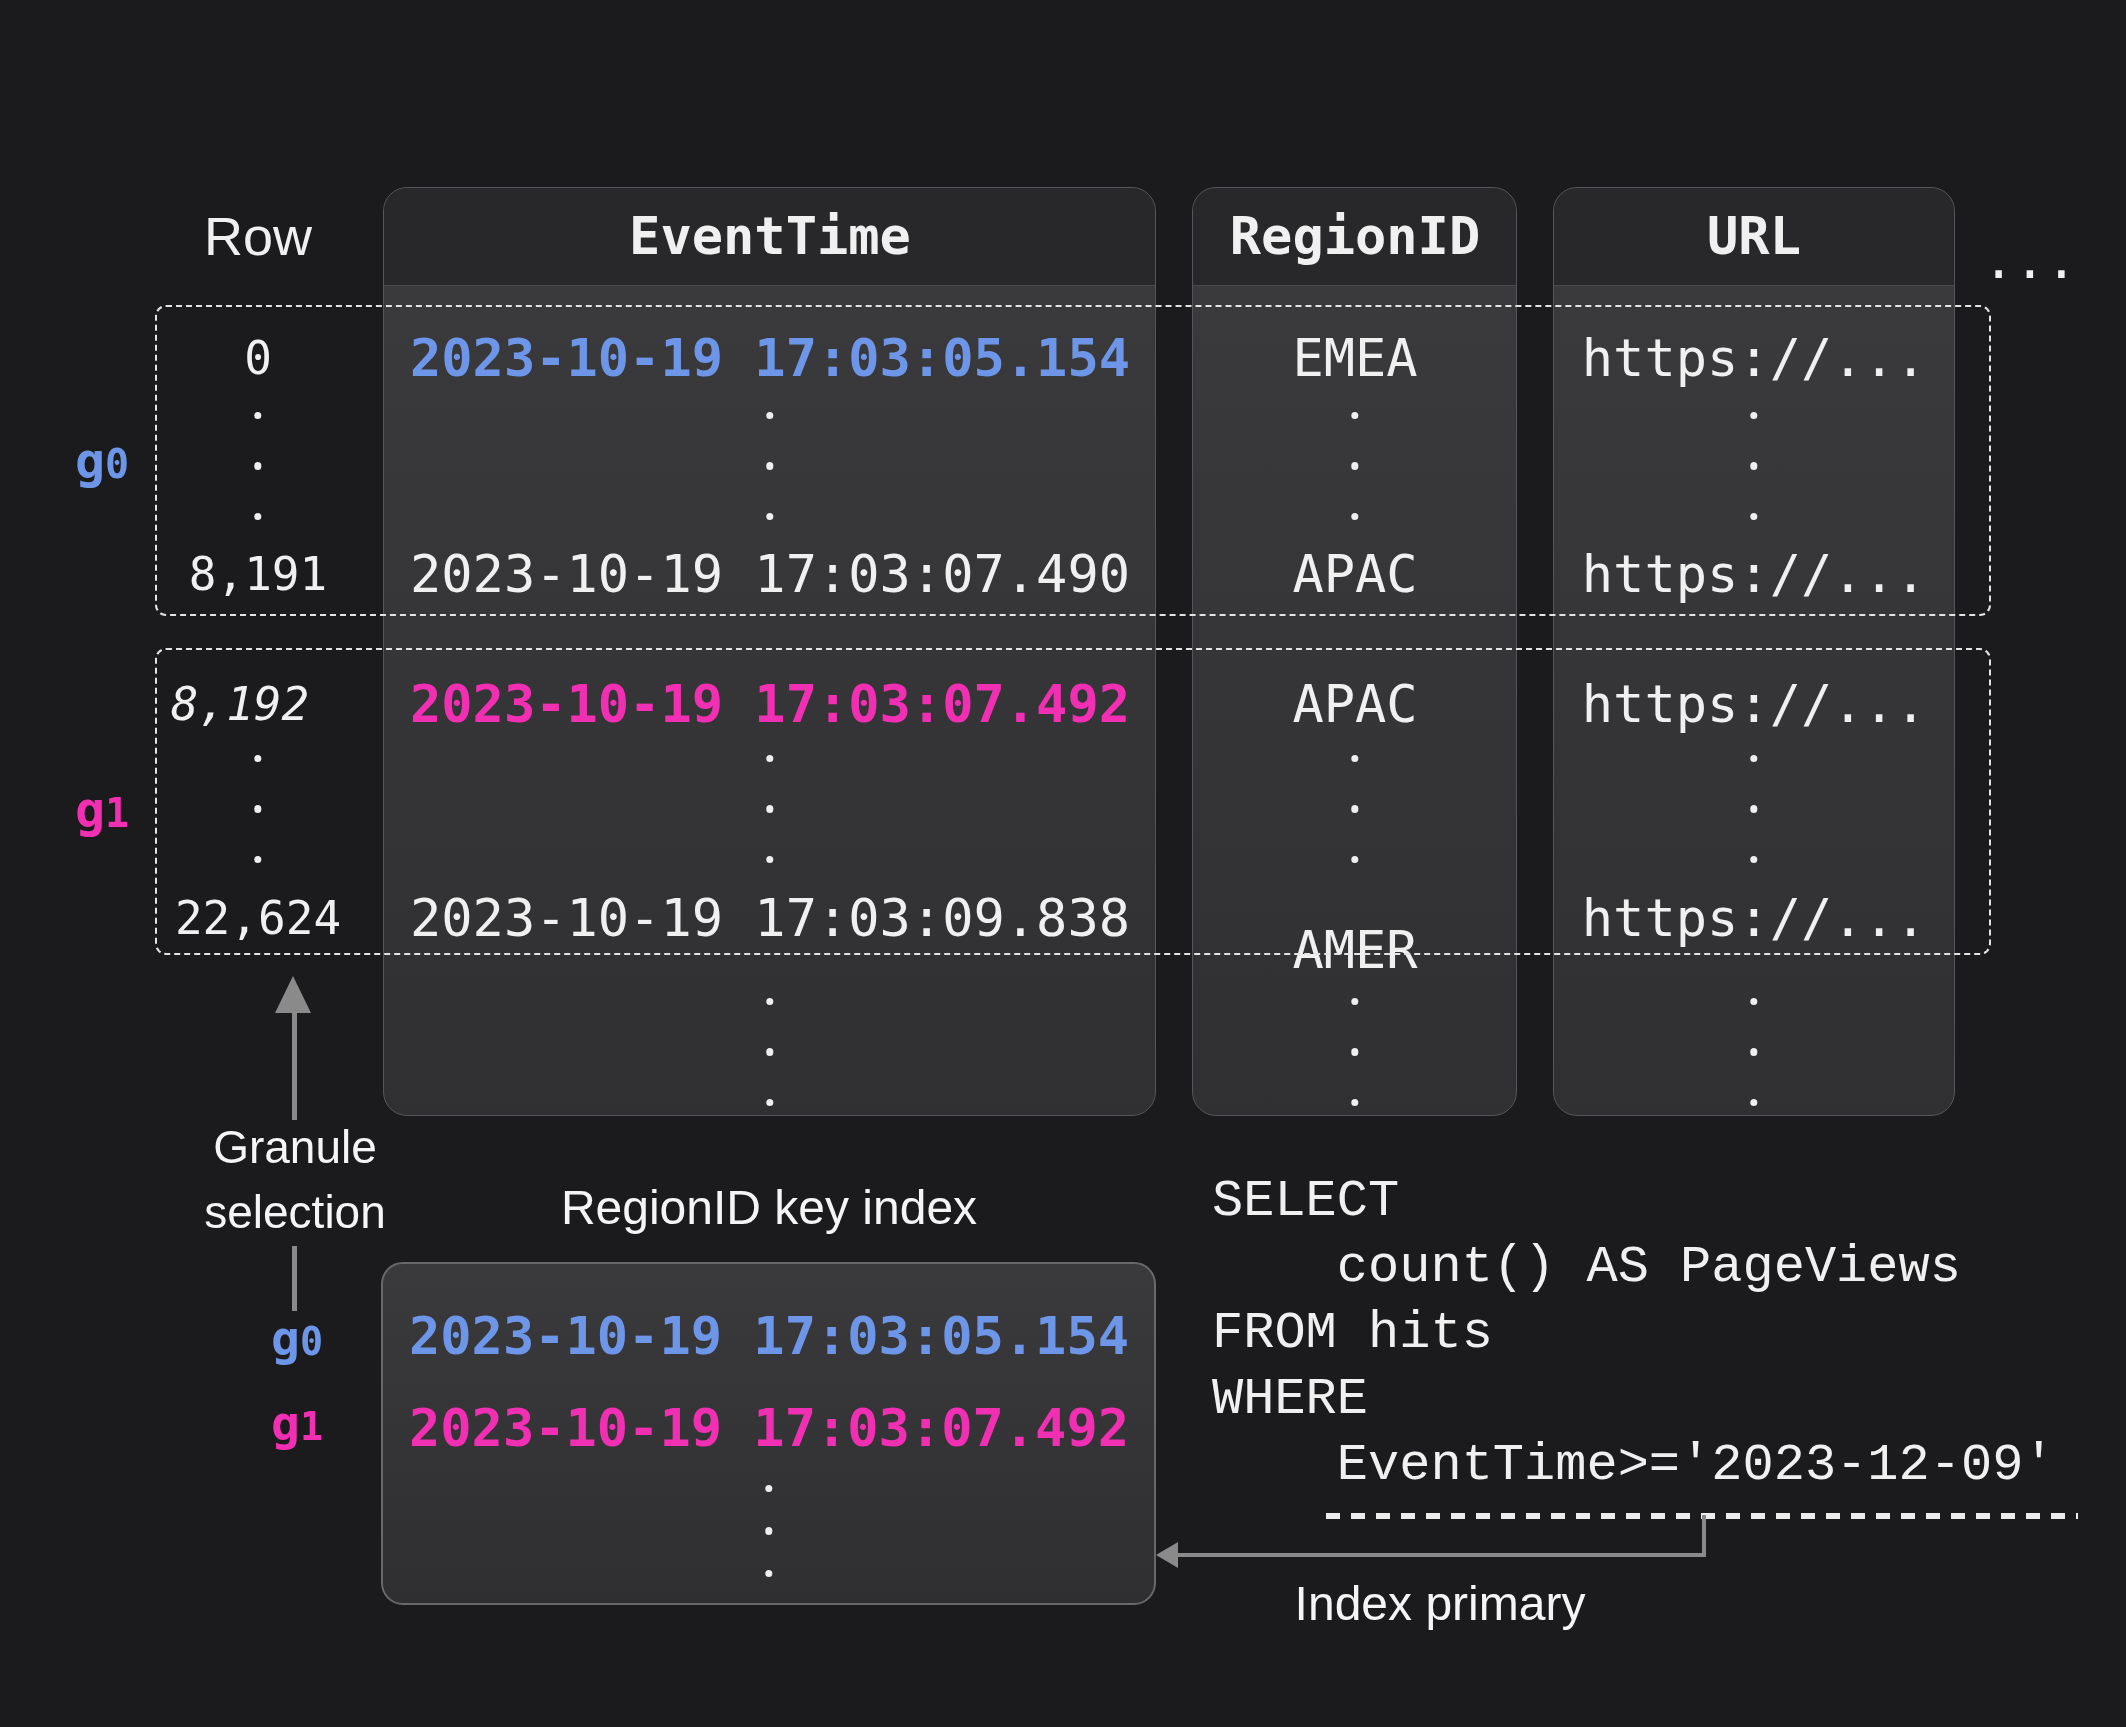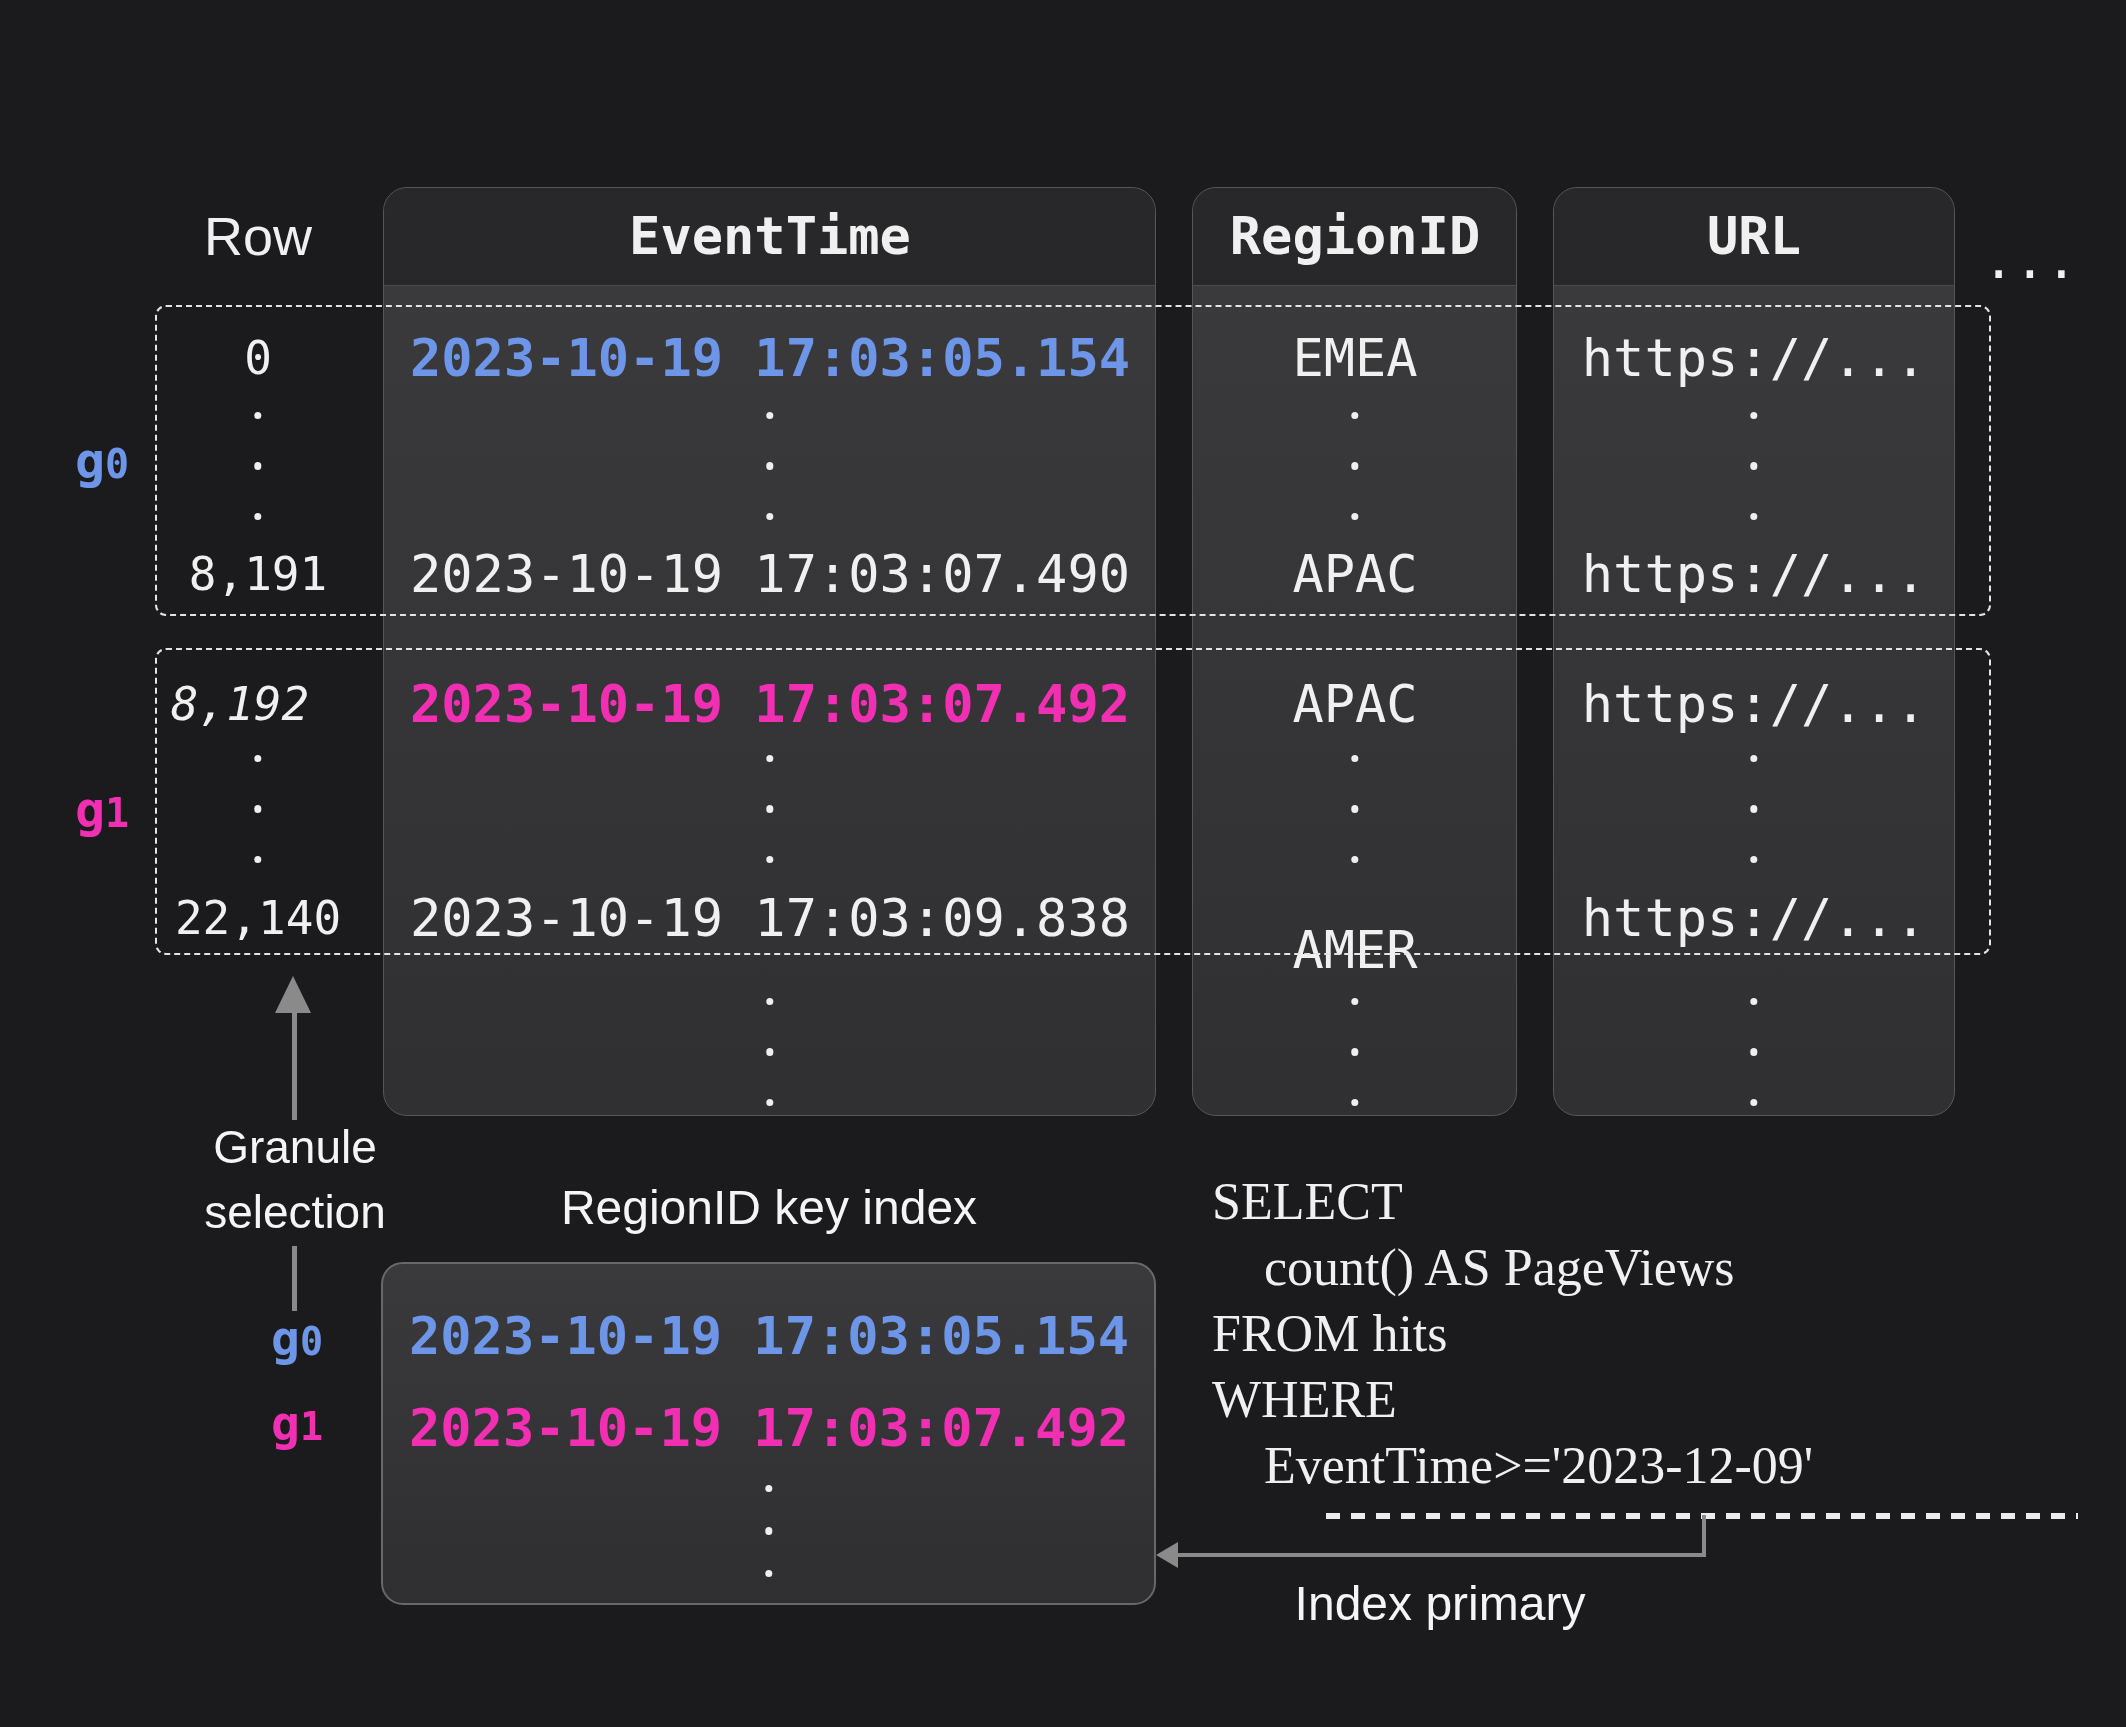--- a/index.html
+++ b/index.html
@@ -65,21 +65,21 @@
   }
   
   #pk-index-box{
     position:absolute;left:381px;top:1262px;width:775px;height:343px;
     box-sizing:border-box;border:2.8px solid #68686b;border-radius:22px;
     background:linear-gradient(180deg,#3a3a3c 0%,#2f2f31 100%);
   }
   
   #sql-block{
     position:absolute;left:1212px;top:1169px;margin:0;
-    font-family:Liberation Serif, serif;font-size:52px;line-height:66px;
+    font-family:Liberation Mono, monospace;font-size:52px;line-height:66px;
     color:#f0f0f0;white-space:pre;
   }
   #sql-underline{
     position:absolute;left:1326px;top:1513px;width:752px;height:5.5px;
     background:repeating-linear-gradient(90deg,#ececec 0 14px,transparent 14px 25px);
   }
   #diagram-title{
     position:absolute;left:1154px;top:72px;transform:translate(-50%,-50%);
     font-size:55px;color:#fafafa;white-space:pre;
   }
@@ -142,21 +142,21 @@
       <div class="dot"></div>
       <div class="dot"></div>
       <div class="dot"></div>
     </div>
 
   <div class="cell small" style="left:240px;top:704px;font-style:italic;">8,192</div>
   <div class="cell pink" style="left:770px;top:704px;">2023-10-19 17:03:07.492</div>
   <div class="cell" style="left:1355px;top:704px;">APAC</div>
   <div class="cell" style="left:1754px;top:704px;">https://...</div>
 
-  <div class="cell small" style="left:258px;top:918px;">22,140</div>
+  <div class="cell small" style="left:258px;top:918px;">22,624</div>
   <div class="cell" style="left:770px;top:918px;">2023-10-19 17:03:09.838</div>
   <div class="cell" style="left:1355px;top:918px;margin-top:32px;">AMER</div>
   <div class="cell" style="left:1754px;top:918px;">https://...</div>
 
   <div class="vdots" style="left:258px;top:755px;">
       <div class="dot"></div>
       <div class="dot"></div>
       <div class="dot"></div>
     </div>
   <div class="vdots" style="left:770px;top:755px;">

